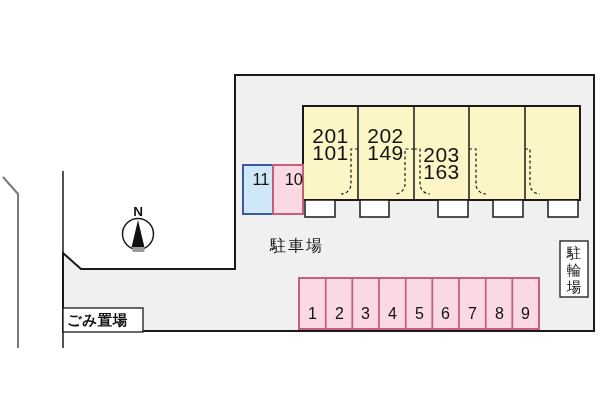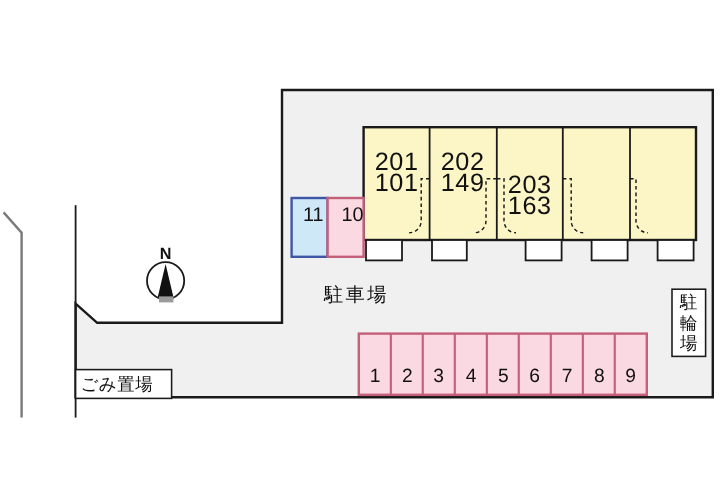--- a/index.html
+++ b/index.html
@@ -4,21 +4,21 @@
 <style>
   html,body{margin:0;padding:0;background:#ffffff;}
   body{width:600px;height:400px;font-family:"Liberation Sans","DejaVu Sans",sans-serif;color:#111;}
   .plan{position:relative;width:600px;height:400px;background:#ffffff;overflow:hidden;}
   .plan svg{position:absolute;left:0;top:0;}
   .lbl{position:absolute;white-space:nowrap;color:#111;}
   .unit-label{top:128px;width:55px;text-align:center;font-size:21px;line-height:16.5px;font-weight:500;letter-spacing:.5px;}
   .spot-num{top:305px;width:27px;text-align:center;font-size:16px;font-weight:500;}
   .side-num{top:170px;width:30px;text-align:center;font-size:16.5px;font-weight:500;}
   .area-label{font-size:16px;font-weight:500;letter-spacing:2px;}
-  .garbage-label{font-size:14.5px;font-weight:400;letter-spacing:.5px;}
+  .garbage-label{font-size:14.5px;font-weight:700;letter-spacing:.5px;}
   .bike-char{position:absolute;width:28px;text-align:center;font-size:14.5px;font-weight:500;line-height:17px;}
   .north-label{font-size:13.5px;font-weight:bold;text-align:center;width:20px;}
 </style>
 </head>
 <body>
 
 <div class="plan">
 
   <svg width="600" height="400" viewBox="0 0 600 400">
 

